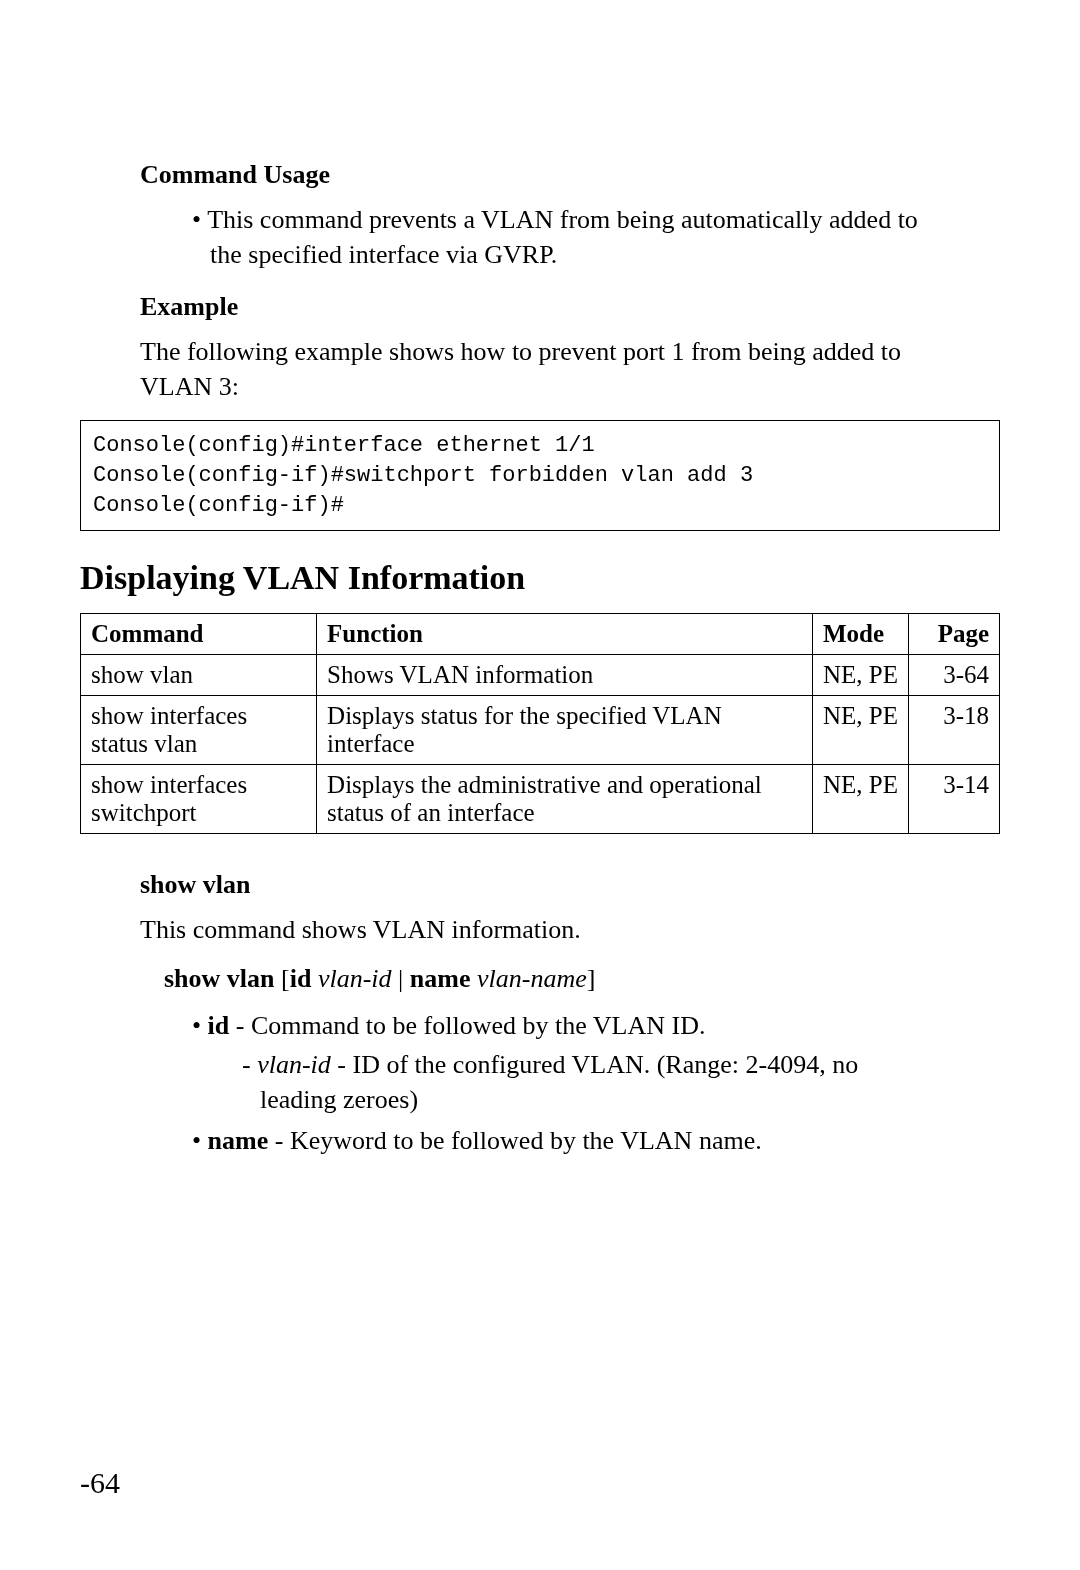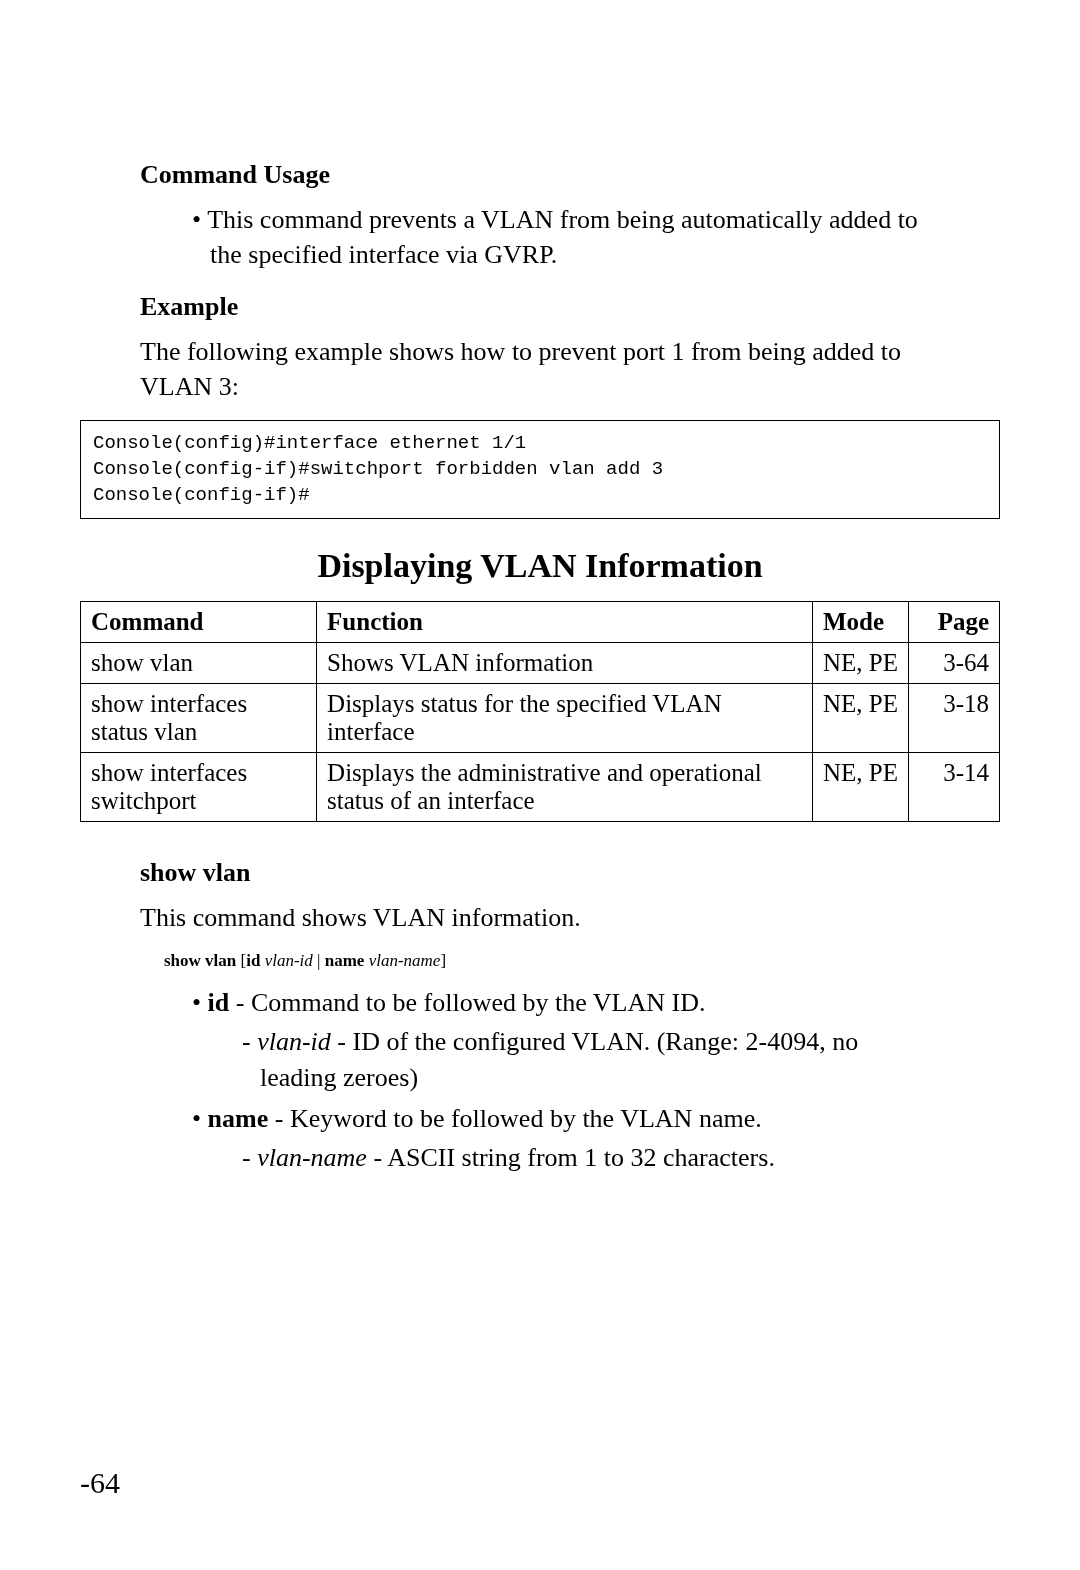--- a/index.html
+++ b/index.html
@@ -56,31 +56,30 @@
     padding-left: 50px;
     text-indent: -18px;
     margin-bottom: 4px;
   }
   ul.sublist > li::before {
     content: "- ";
   }
   .code-block {
     border: 1px solid #000;
     font-family: "Courier New", monospace;
-    font-size: 19px;
+    font-size: 22px;
     line-height: 1.35;
     padding: 10px 12px;
     margin: 12px 0 28px 0;
     white-space: pre;
   }
   .section-title {
     font-weight: bold;
     font-size: 34px;
     margin: 8px 0 16px 0;
-    text-align: center;
   }
   table.cmdtable {
     border-collapse: collapse;
     width: 100%;
     font-size: 25px;
     margin-bottom: 36px;
   }
   table.cmdtable th, table.cmdtable td {
     border: 1px solid #000;
     padding: 6px 10px;
@@ -99,21 +98,21 @@
   }
   .italic { font-style: italic; }
   .bold { font-weight: bold; }
   .footer-page {
     position: absolute;
     left: 80px;
     bottom: 70px;
     font-size: 30px;
   }
   .syntax-line {
-    font-size: 17px;
+    font-size: 26px;
     margin: 0 0 14px 24px;
   }
 </style>
 </head>
 <body>
 
 <div class="page">
 
   <div class="indent">
     <div class="heading3">Command Usage</div>
@@ -182,24 +181,19 @@
       <li>
         <span class="bold">id</span><span> - Command to be followed by the VLAN ID.</span>
         <ul class="sublist">
           <li>
             <span class="italic">vlan-id</span><span> - ID of the configured VLAN. (Range: 2-4094, no leading zeroes)</span>
           </li>
         </ul>
       </li>
       <li>
         <span class="bold">name</span><span> - Keyword to be followed by the VLAN name.</span>
-        <ul class="sublist">
-          <li>
-            <span class="italic">vlan-name</span><span> - ASCII string from 1 to 32 characters.</span>
-          </li>
-        </ul>
       </li>
     </ul>
   </div>
 
 </div>
 
 <div class="footer-page">-64</div>
 
 </body></html>

